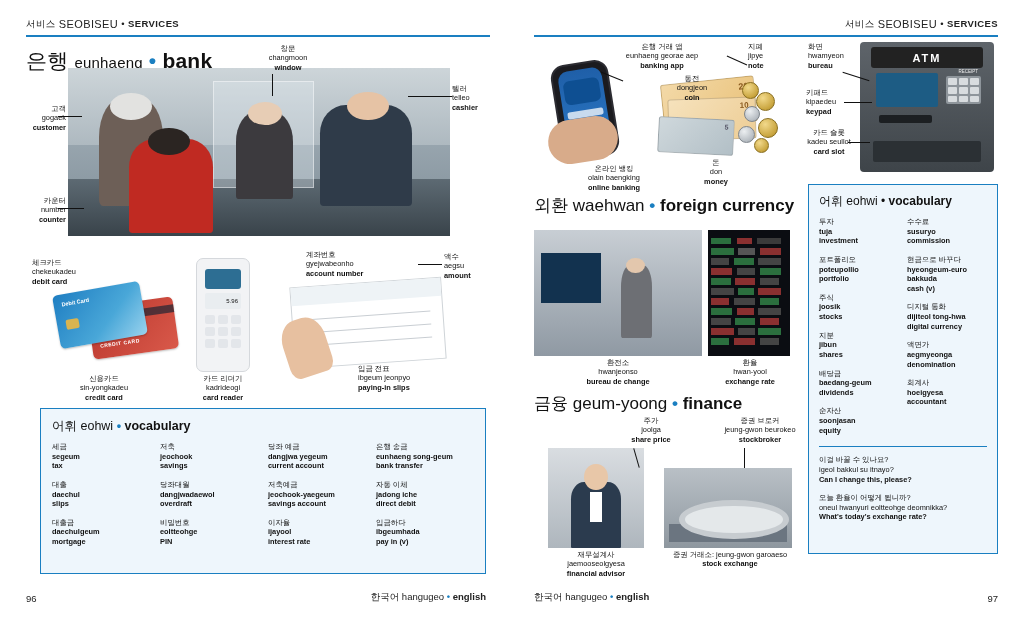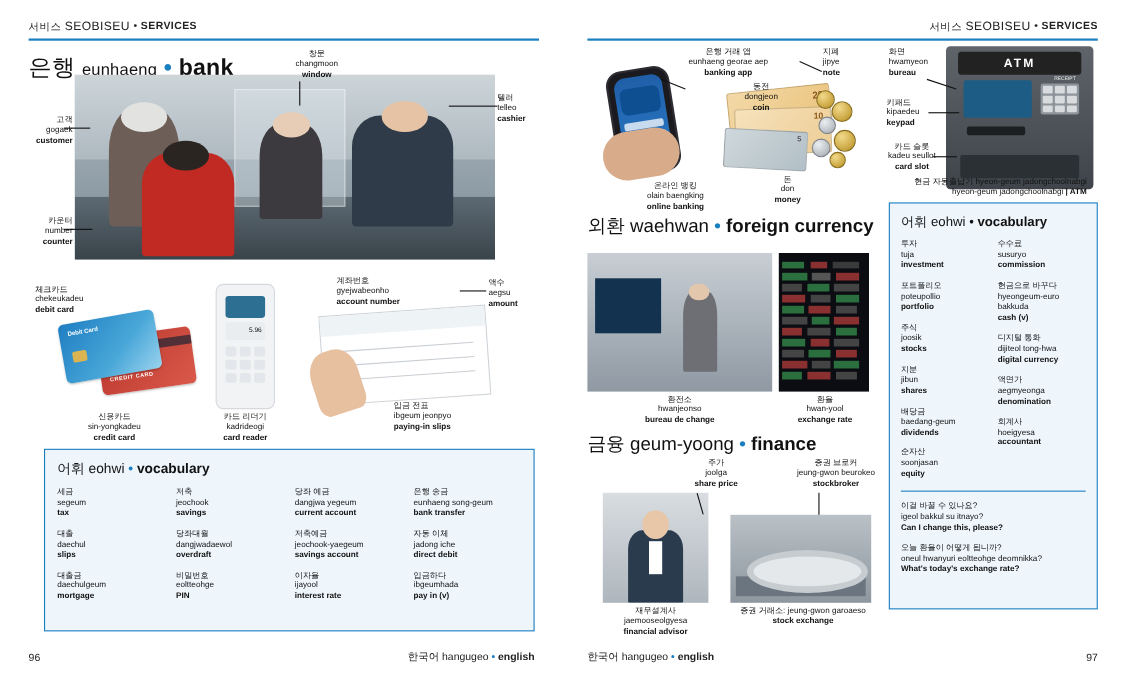--- a/index.html
+++ b/index.html
@@ -61,21 +61,21 @@
   }
   .vocab h3{
     margin:0 0 7px 0;font-size:12.5px;font-weight:normal;
   }
   .vocab h3 .dot{color:#1a7fc1;font-weight:bold;}
   .vocab h3 .en{font-weight:bold;}
   .vcols{display:flex;gap:10px;}
   .vcol{flex:1;}
   .vitem{margin-bottom:9px;font-size:7.4px;line-height:1.3;}
   .vitem .ko{display:block;}
-  .vitem .rom{display:block;}
+  .vitem .rom{display:block;font-weight:bold;}
   .vitem .en{display:block;font-weight:bold;}
 
   
   .sidebar{
     position:absolute;right:26px;top:184px;width:190px;height:370px;
     border:1px solid #1a7fc1;background:#eef6fc;box-sizing:border-box;padding:8px 10px;
   }
   .sidebar .vcols{gap:8px;}
   .phrases{border-top:1px solid #1a7fc1;margin-top:2px;padding-top:8px;}
   .phrase{font-size:7.4px;line-height:1.33;margin-bottom:8px;}
@@ -481,25 +481,20 @@
     </div>
     <div class="leader h" style="left:332px;top:102px;width:28px;"></div>
 
     <div class="lbl" style="left:288px;top:128px;width:58px;text-align:center;">
       <span class="ko">카드 슬롯</span>
       <span class="rom">kadeu seullot</span>
       <span class="en">card slot</span>
     </div>
     <div class="leader h" style="left:336px;top:142px;width:22px;"></div>
 
-    <div class="lbl r" style="left:236px;top:160px;width:240px;">
-      <span class="ko"><span>현금 자동출납기</span> <span>hyeon-geum jadongchoolnabgi</span></span>
-      <span class="rom"></span>
-      <span class="en"><span style="font-weight:normal;">hyeon-geum jadongchoolnabgi</span> <span>|</span> <span>ATM</span></span>
-    </div>
 
     <h2 class="sect" style="position:absolute;left:22px;top:186px;">
       <span>외환</span>
       <span>waehwan</span>
       <span class="dot">•</span>
       <span class="en">foreign currency</span>
     </h2>
 
     <div class="photo bureau" style="left:22px;top:230px;width:168px;height:126px;">
       <div class="bureau-screen"></div>

